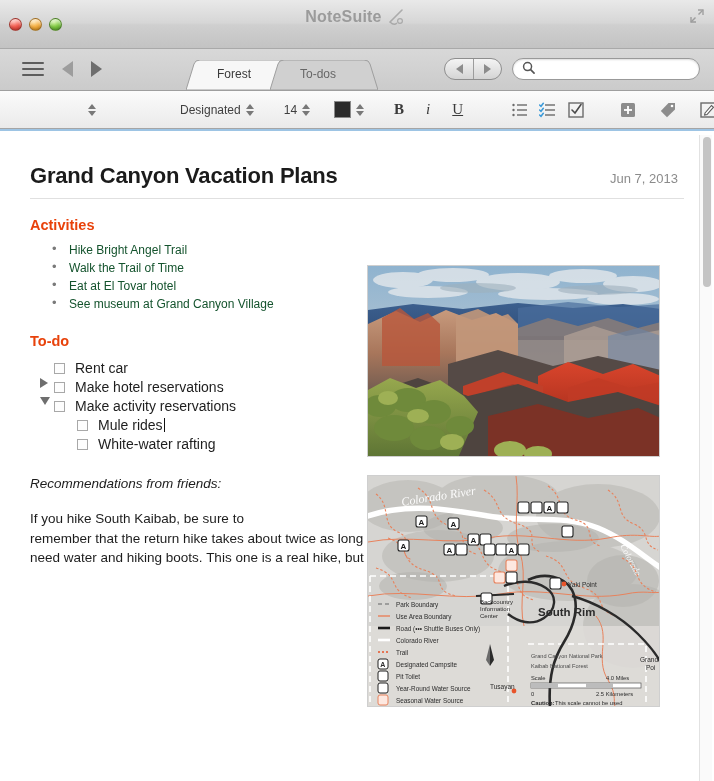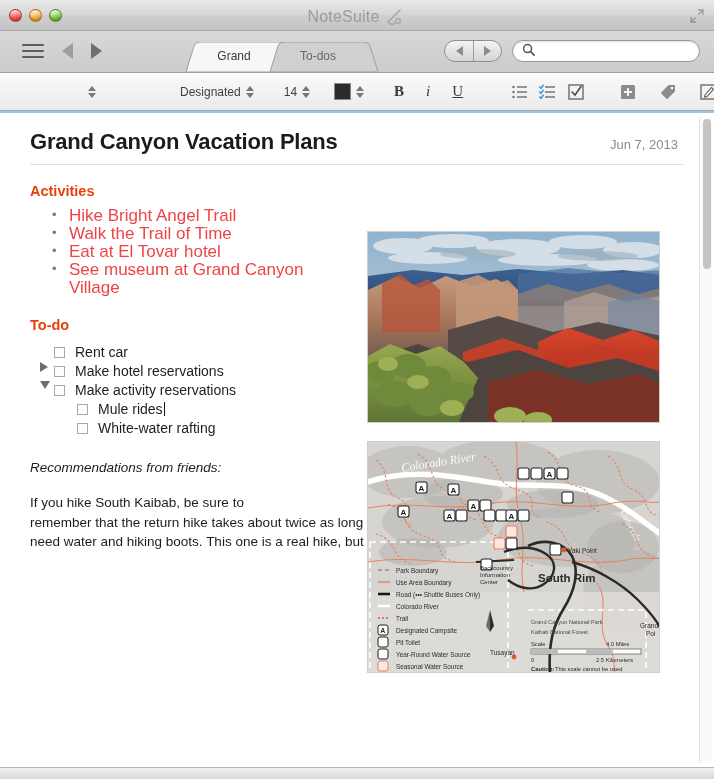--- a/index.html
+++ b/index.html
@@ -14,24 +14,24 @@
   .window {
     position: relative;
     width: 714px; height: 781px;
     background: #ffffff;
     overflow: hidden;
   }
 
   
   .titlebar {
     position: relative;
-    height: 31px;
+    height: 49px;
     background: linear-gradient(to bottom, #e9e9e9 0%, #d6d6d6 48%, #cfcfcf 52%, #c3c3c3 100%);
     border-bottom: 1px solid #a9a9a9;
-    display: flex; align-items: center;
+    display: flex; align-items: center; font-weight: bold;
   }
   .traffic { display: flex; gap: 7px; margin-left: 9px; }
   .light {
     width: 13px; height: 13px; border-radius: 50%;
     border: 1px solid rgba(0,0,0,.30);
     box-shadow: inset 0 5px 4px -3px rgba(255,255,255,.85),
                 inset 0 -3px 3px -2px rgba(0,0,0,.25);
   }
   .light.red    { background: radial-gradient(circle at 38% 28%, #ff9e94 0%, #f0574c 48%, #c9342c 100%); }
   .light.yellow { background: radial-gradient(circle at 38% 28%, #ffdc94 0%, #f2ab3d 48%, #cd8519 100%); }
@@ -148,34 +148,35 @@
   }
   .doc {
     position: relative;
     padding: 16px 30px 0 30px;
     height: 100%;
   }
   .doc-head {
     display: flex; align-items: baseline; justify-content: space-between;
     border-bottom: 1px solid #e0e0e0;
     padding-bottom: 9px;
+    margin-top: 16px;
   }
   .doc-title { font-size: 22px; font-weight: bold; color: #1b1b1b; letter-spacing: -.2px; }
   .doc-date  { font-size: 13px; color: #8b8b8b; padding-right: 6px;}
 
   .body-cols { position: relative; }
   .left-col { width: 320px; }
 
   h2.section {
     color: #e8420b; font-size: 14.5px; font-weight: bold;
     margin: 18px 0 4px 0;
   }
   ul.bullets { list-style: none; margin: 8px 0 0 0; padding: 0 0 0 22px; }
   ul.bullets li {
-    font-size: 17px; color: #ef4444; line-height: 18px;
+    font-size: 12px; color: #14532d; line-height: 18px;
     position: relative; padding-left: 17px;
   }
   ul.bullets li::before {
     content: "•"; position: absolute; left: 0; top: -1px;
     color: #7a7a7a; font-size: 13px;
   }
 
   ul.todo { list-style: none; margin: 10px 0 0 0; padding: 0 0 0 22px; }
   ul.todo li {
     font-size: 14px; color: #1e1e1e; line-height: 19px;
@@ -283,21 +284,21 @@
       <span class="navarrow right"></span>
     </div>
 
     <div class="tabs">
       <div class="tab active">
         <span class="shape">
           <svg viewBox="0 0 108 30" width="108" height="30" preserveAspectRatio="none">
             <path d="M0,30 L8,4 Q9,0 14,0 L94,0 Q99,0 100,4 L108,30 Z" fill="#f7f7f7" stroke="#9e9e9e" stroke-width="1"></path>
           </svg>
         </span>
-        <span>Grand</span>
+        <span>Forest</span>
       </div>
       <div class="tab inactive" style="margin-left:-12px;">
         <span class="shape">
           <svg viewBox="0 0 108 30" width="108" height="30" preserveAspectRatio="none">
             <path d="M0,30 L8,4 Q9,0 14,0 L94,0 Q99,0 100,4 L108,30 Z" fill="#d0d0d0" stroke="#9e9e9e" stroke-width="1"></path>
           </svg>
         </span>
         <span>To-dos</span>
       </div>
     </div>

